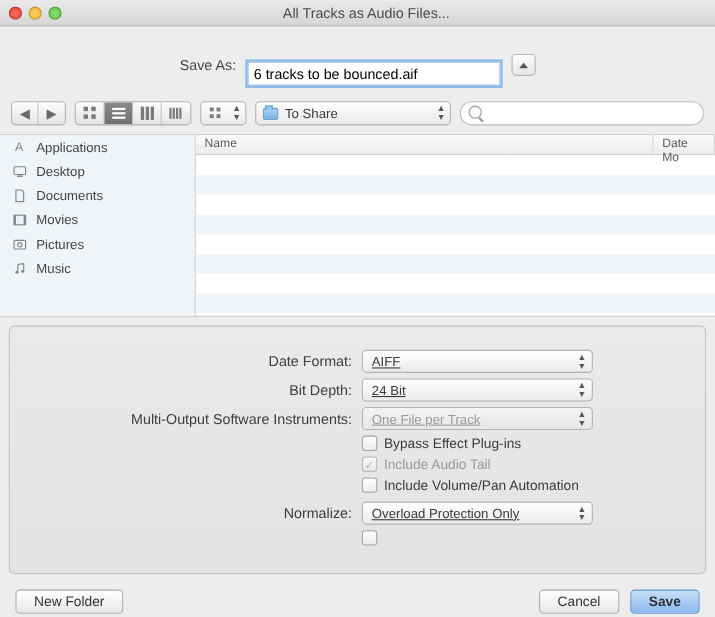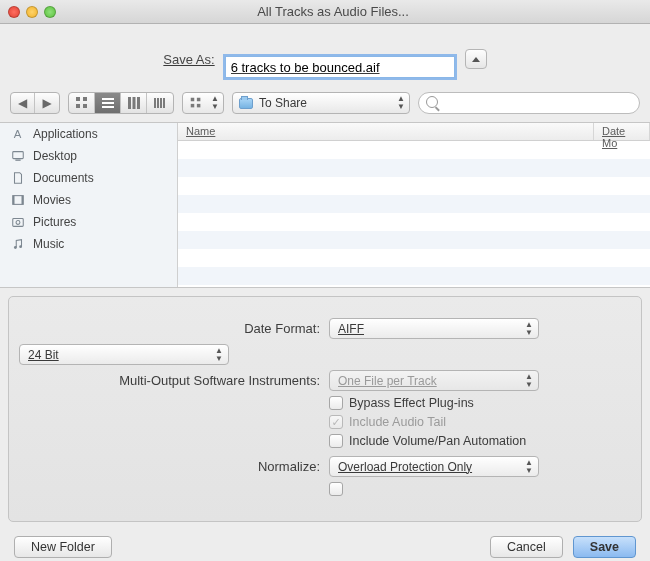--- a/index.html
+++ b/index.html
@@ -32,21 +32,21 @@
   .tl-close{ background: radial-gradient(#ff6f61,#e24336); }
   .tl-min  { background: radial-gradient(#ffd36b,#f2b42c); }
   .tl-zoom { background: radial-gradient(#8fe07a,#5cc23e); }
   .win-title {
     position: absolute; left:16px; right:0; text-align:center;
     font-size: 13px; color:#4a4a4a;
     pointer-events: none;
   }
   .save-row {
     display:flex; align-items:center; justify-content:center;
-    gap:10px; margin:16px 0 14px;text-decoration:underline;
+    gap:10px; margin:16px 0 14px;
   }
   .save-row label { font-size:13px; color:#474747; }
   .save-input {
     width: 230px; height:22px;
     font-size:13px; padding:2px 5px;
     border:1px solid #8ab7e8;
     outline:2px solid #8fb9ea;
     outline-offset:0;
     background:#fff;
     border-radius:0;
@@ -139,21 +139,21 @@
     display:flex; align-items:center; gap:7px;
     padding:4px 10px; font-size:12px; color:#434343;
   }
   .sb-ico{ width:16px; height:14px; display:flex;align-items:center;justify-content:center;color:#808a94;}
   .list {
     flex:1; display:flex; flex-direction:column;
   }
   .list-head {
     display:flex; background:linear-gradient(#fafafa,#ececec);
     border-bottom:1px solid #d0d0d0; height:18px;
-    font-size:11px; color:#5c5c5c;text-decoration:underline;
+    font-size:11px; color:#5c5c5c;
   }
   .list-head .col {
     border-right:1px solid #d6d6d6; padding:2px 8px;
   }
   .col-name{ flex:1; }
   .col-date{ width:56px; border-right:none; }
   .rows{ flex:1; }
   .row{
     height:18px; border-bottom:0;
   }
@@ -386,20 +386,21 @@
       <div class="combo">
         <span>AIFF</span>
         <div class="arrows">
             <span>▲</span>
             <span>▼</span>
           </div>
       </div>
     </div>
   </div>
   <div class="opt-row">
+    <div class="opt-label">Bit Depth:</div>
     <div class="opt-ctrl">
       <div class="combo">
         <span>24 Bit</span>
         <div class="arrows">
             <span>▲</span>
             <span>▼</span>
           </div>
       </div>
     </div>
   </div>

